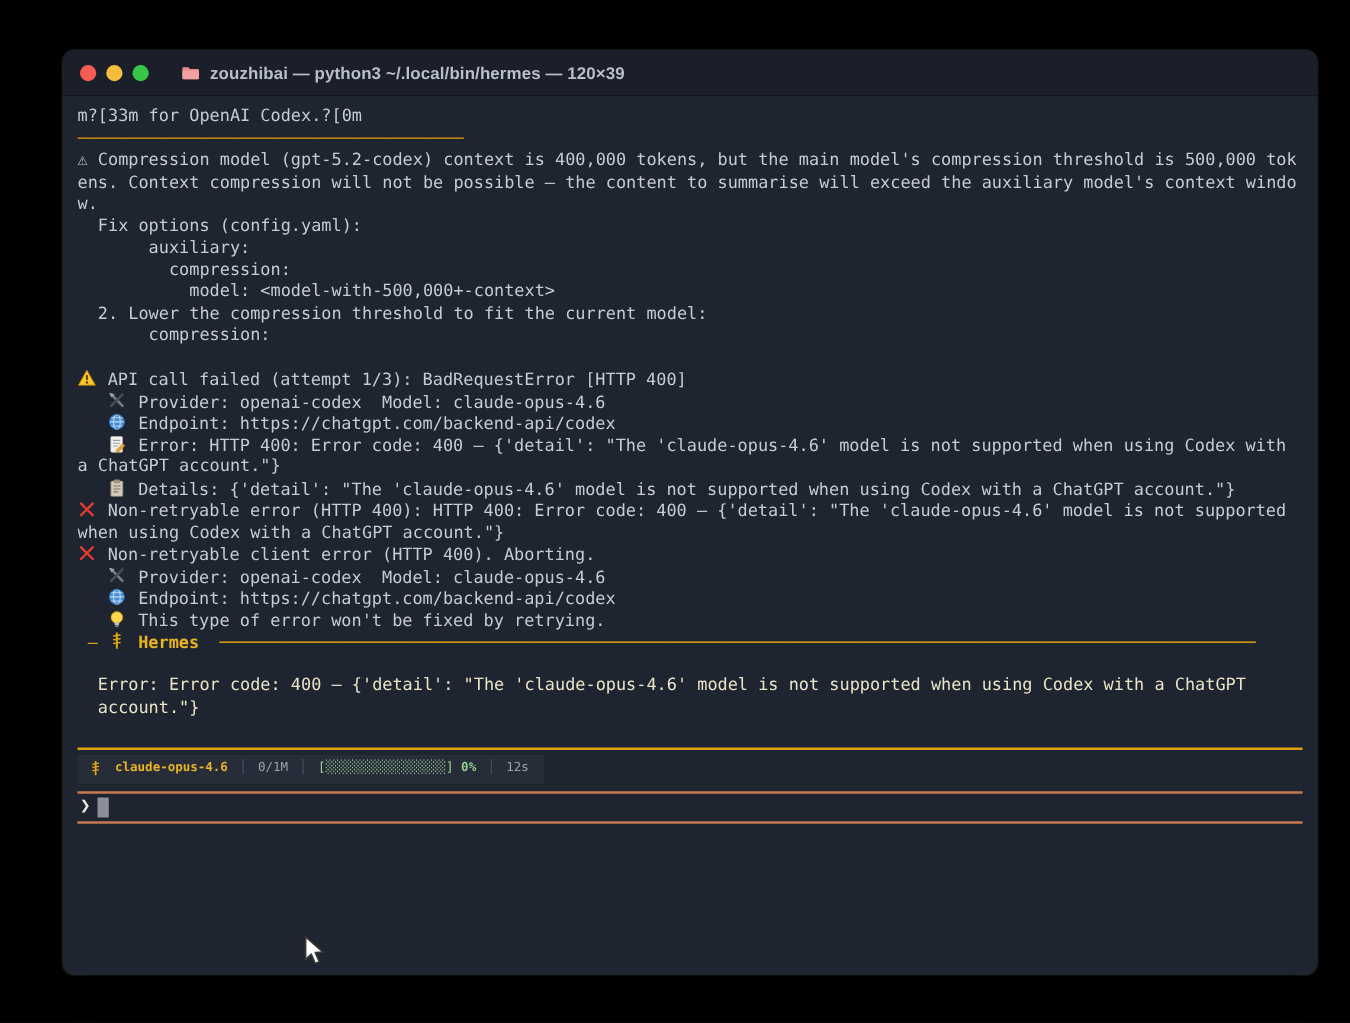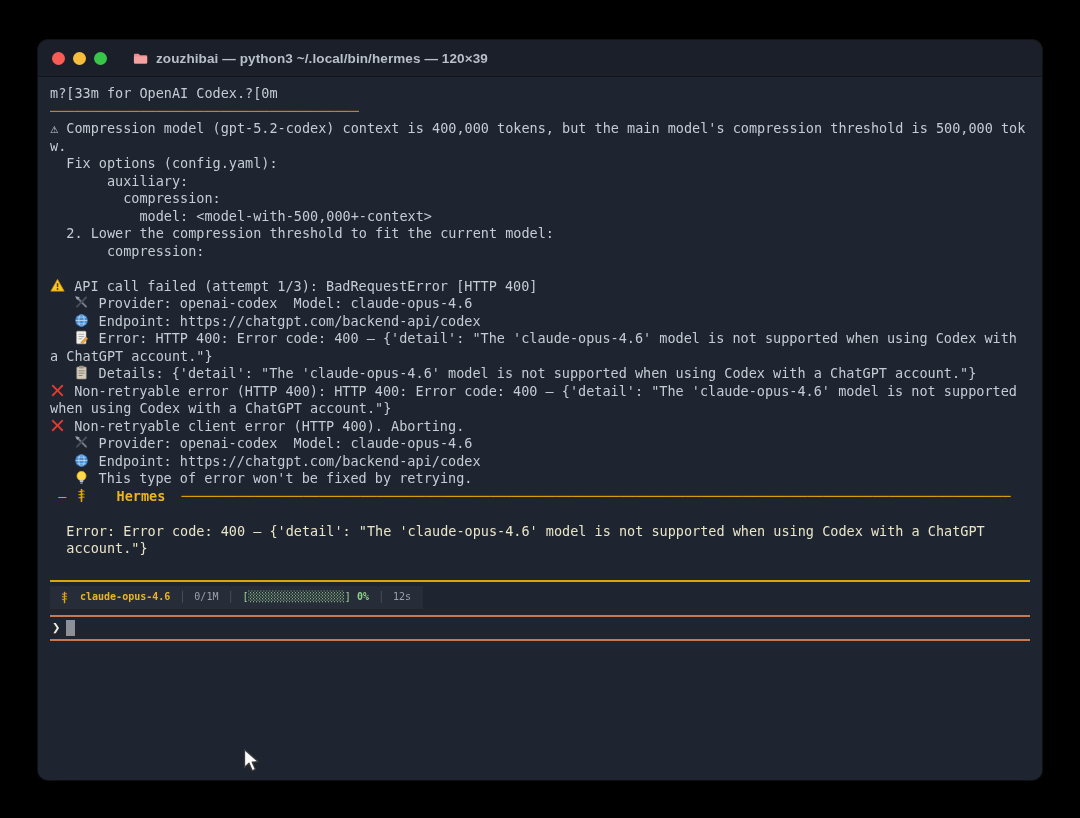--- a/index.html
+++ b/index.html
@@ -1,20 +1,20 @@
 <!DOCTYPE html>
 <html><head>
 <meta charset="utf-8">
 <style>
   * { margin:0; padding:0; box-sizing:border-box; }
   html,body { width:1080px; height:818px; background:#000; overflow:hidden; }
   body { font-family:"DejaVu Sans Mono", monospace; }
 
   .window {
-    position:absolute; left:38px; top:40px; width:1004px; height:740px;
+    position:absolute; left:50px; top:40px; width:1004px; height:740px;
     border-radius:10px; background:#1e2430; overflow:hidden;
     box-shadow:0 18px 50px rgba(0,0,0,.6), 0 0 0 1px rgba(255,255,255,.09);
   }
   .titlebar {
     height:37px; background:#1a1f29; display:flex; align-items:center;
     border-bottom:1px solid #10141c; padding:0 14px;
   }
   .lights { display:flex; gap:8px; align-items:center; }
   .light { width:13px; height:13px; border-radius:50%; }
   .light.red { background:#f85c55; }
@@ -28,21 +28,21 @@
 
   .terminal {
     position:absolute; top:37px; left:0; right:0; bottom:0;
     background:#1e2430; padding:8px 12px 0 12px;
     font-size:13.5px; line-height:17.5px; color:#c6cbd4; overflow:hidden;
   }
   .tline { white-space:pre; height:17.5px; overflow:hidden; }
   .c-def  { color:#c6cbd4; }
   .c-rule { color:#d08c06; }
   .c-gold { color:#e2a50c; }
-  .c-goldb{ color:#eab422; font-weight:bold;margin-left:18px; }
+  .c-goldb{ color:#eab422; font-weight:bold; }
   .c-cream{ color:#e9e5c7; }
 
   .emoji { display:inline-block; width:16px; height:15px; vertical-align:-2px; }
   .emoji svg { display:block; width:15px; height:15px; }
 
   .hr-gold   { border:0; border-top:2px solid #dca40a; margin-top:5px; }
   .hr-orange { border:0; border-top:2px solid #c9794f; }
 
   .statusrow { margin-top:4px; height:23px; display:flex; }
   .status-pill {
@@ -83,20 +83,21 @@
       </span>
       <span class="titletext">zouzhibai — python3 ~/.local/bin/hermes — 120×39</span>
     </div>
   </div>
 
   <div class="terminal">
     <div id="term-lines">
         <div class="tline"><span class="c-def">m?[33m for OpenAI Codex.?[0m</span></div>
         <div class="tline"><span class="c-rule">──────────────────────────────────────</span></div>
         <div class="tline"><span class="c-def">⚠ Compression model (gpt-5.2-codex) context is 400,000 tokens, but the main model's compression threshold is 500,000 tok</span></div>
+        <div class="tline"><span class="c-def">ens. Context compression will not be possible — the content to summarise will exceed the auxiliary model's context windo</span></div>
         <div class="tline"><span class="c-def">w.</span></div>
         <div class="tline"><span class="c-def">  Fix options (config.yaml):</span></div>
         <div class="tline"><span class="c-def">       auxiliary:</span></div>
         <div class="tline"><span class="c-def">         compression:</span></div>
         <div class="tline"><span class="c-def">           model: &lt;model-with-500,000+-context&gt;</span></div>
         <div class="tline"><span class="c-def">  2. Lower the compression threshold to fit the current model:</span></div>
         <div class="tline"><span class="c-def">       compression:</span></div>
         <div class="tline">&nbsp;</div>
         <div class="tline"><span class="emoji"><svg viewBox="0 0 16 16">
               <path d="M8 1.2 L15.2 14 H0.8 Z" fill="#fdc42c" stroke="#c08a0a" stroke-width="0.7"></path>

